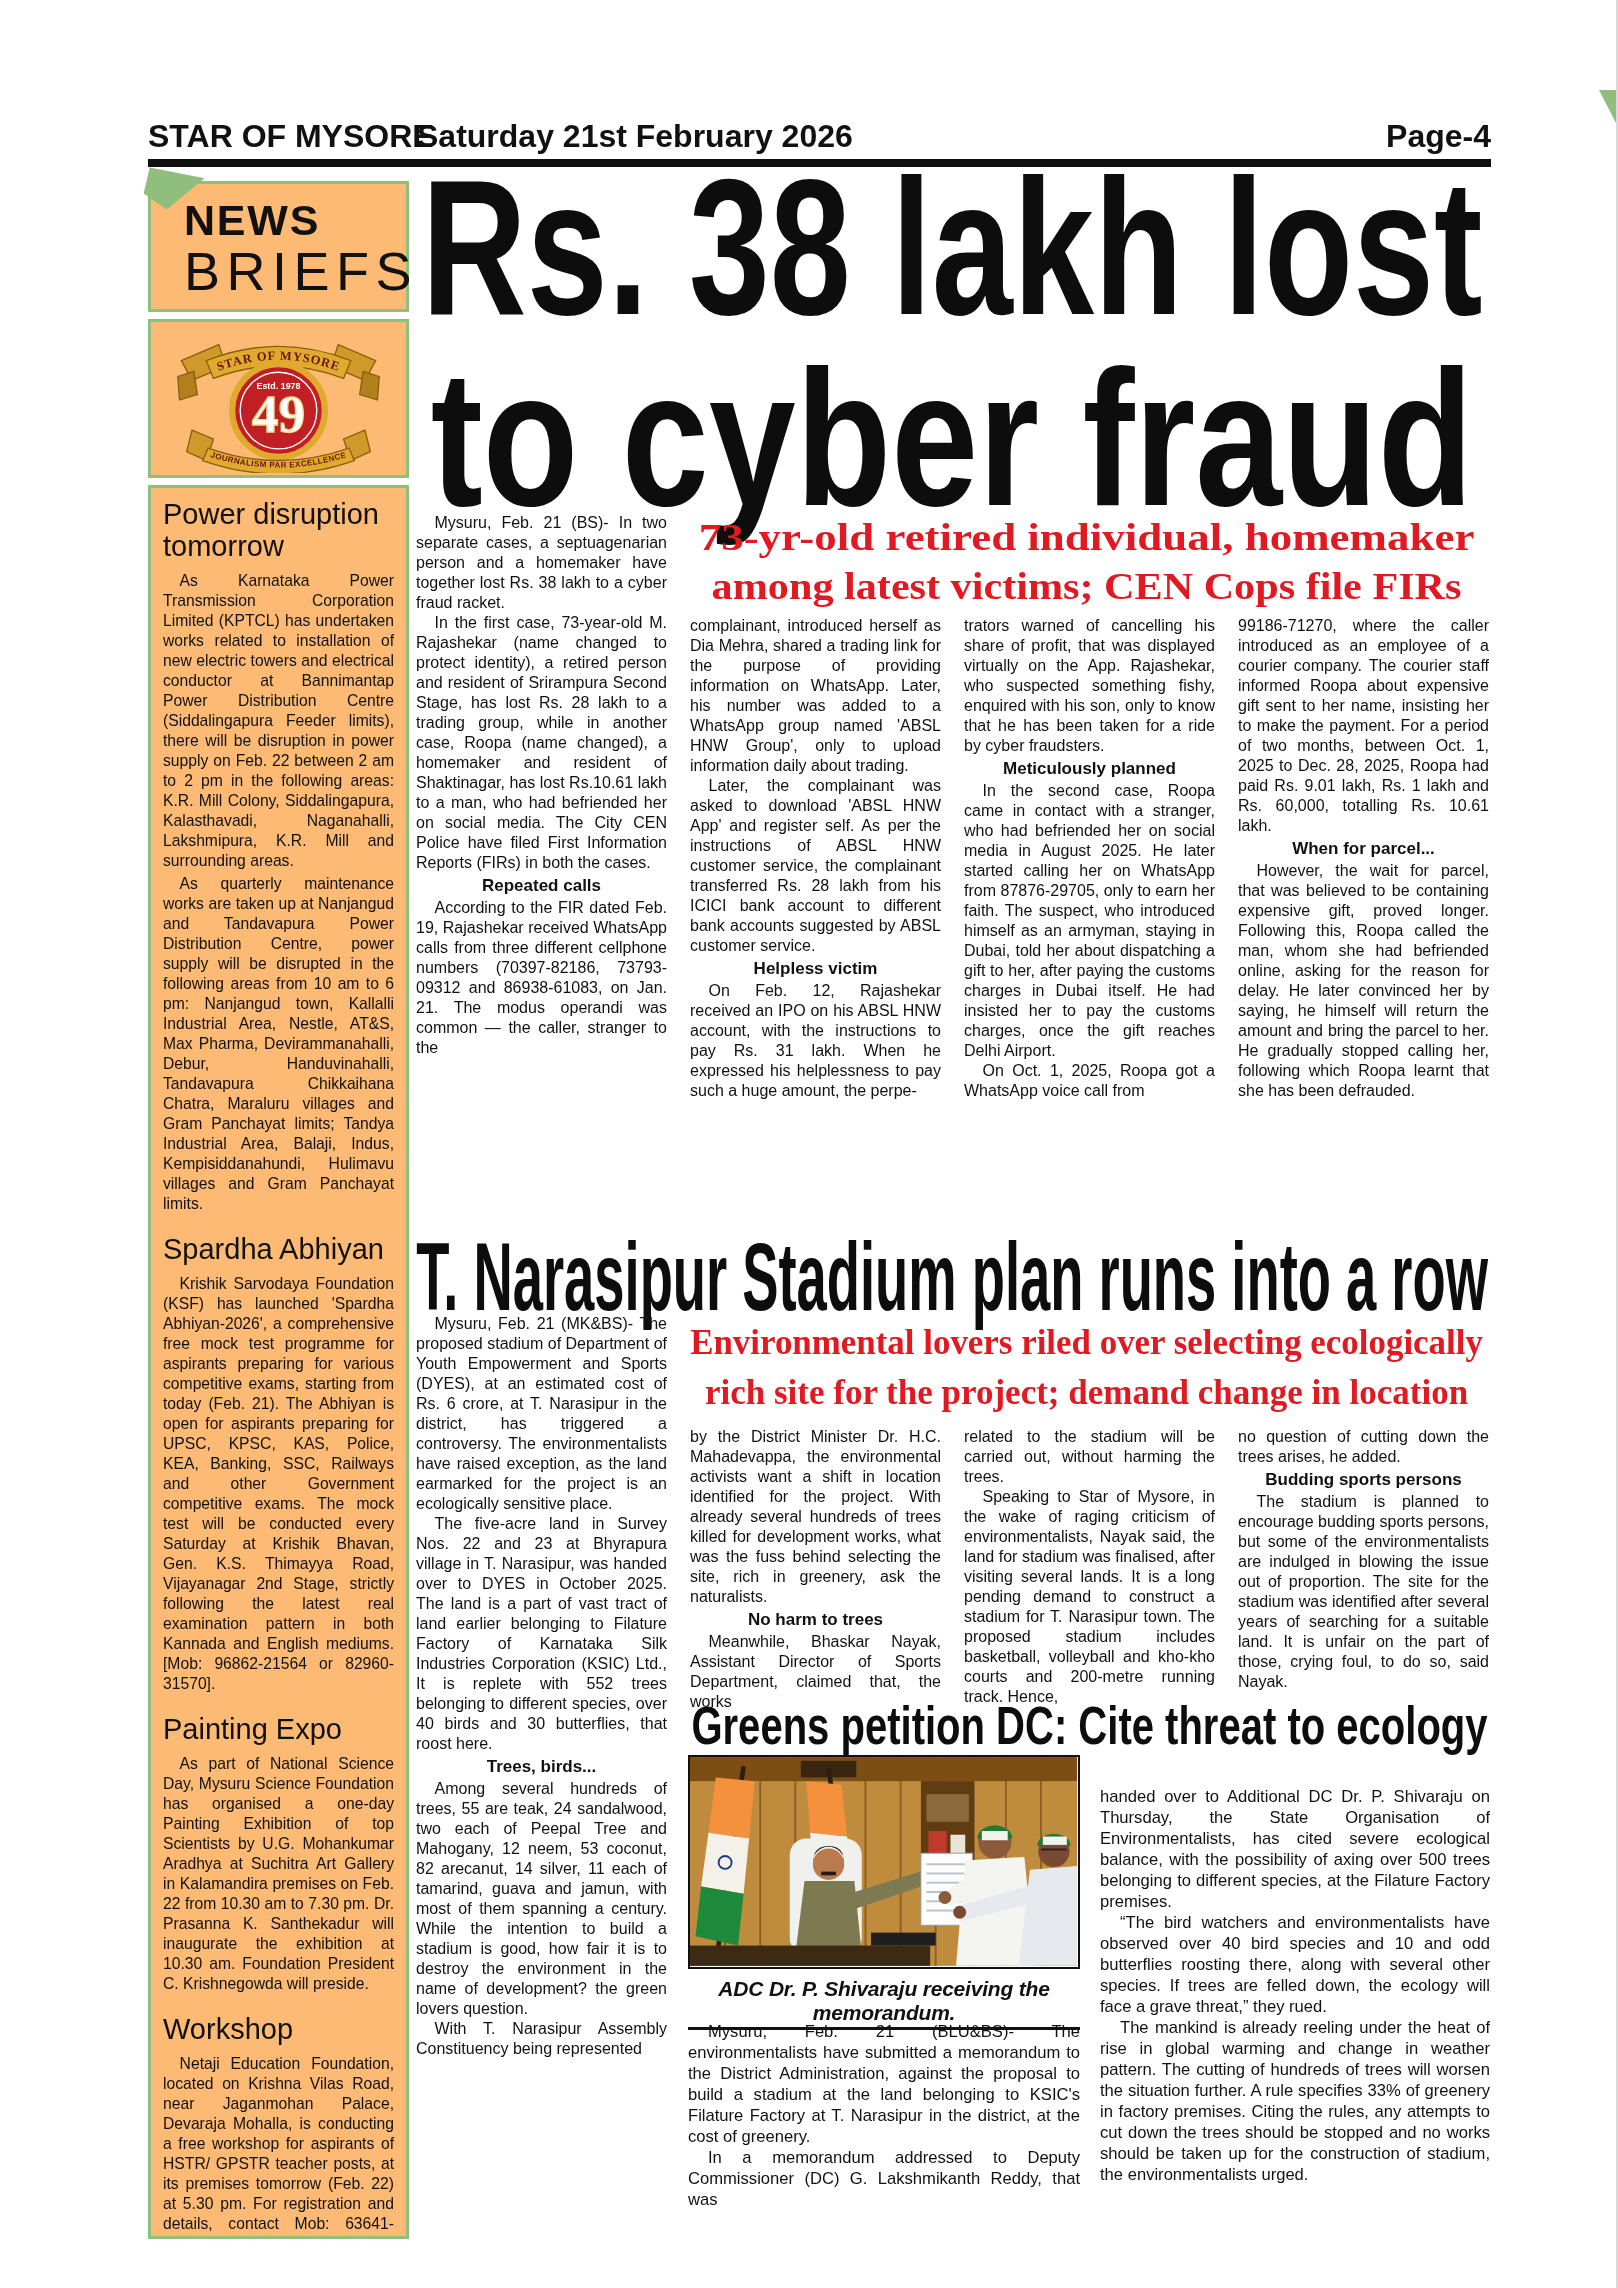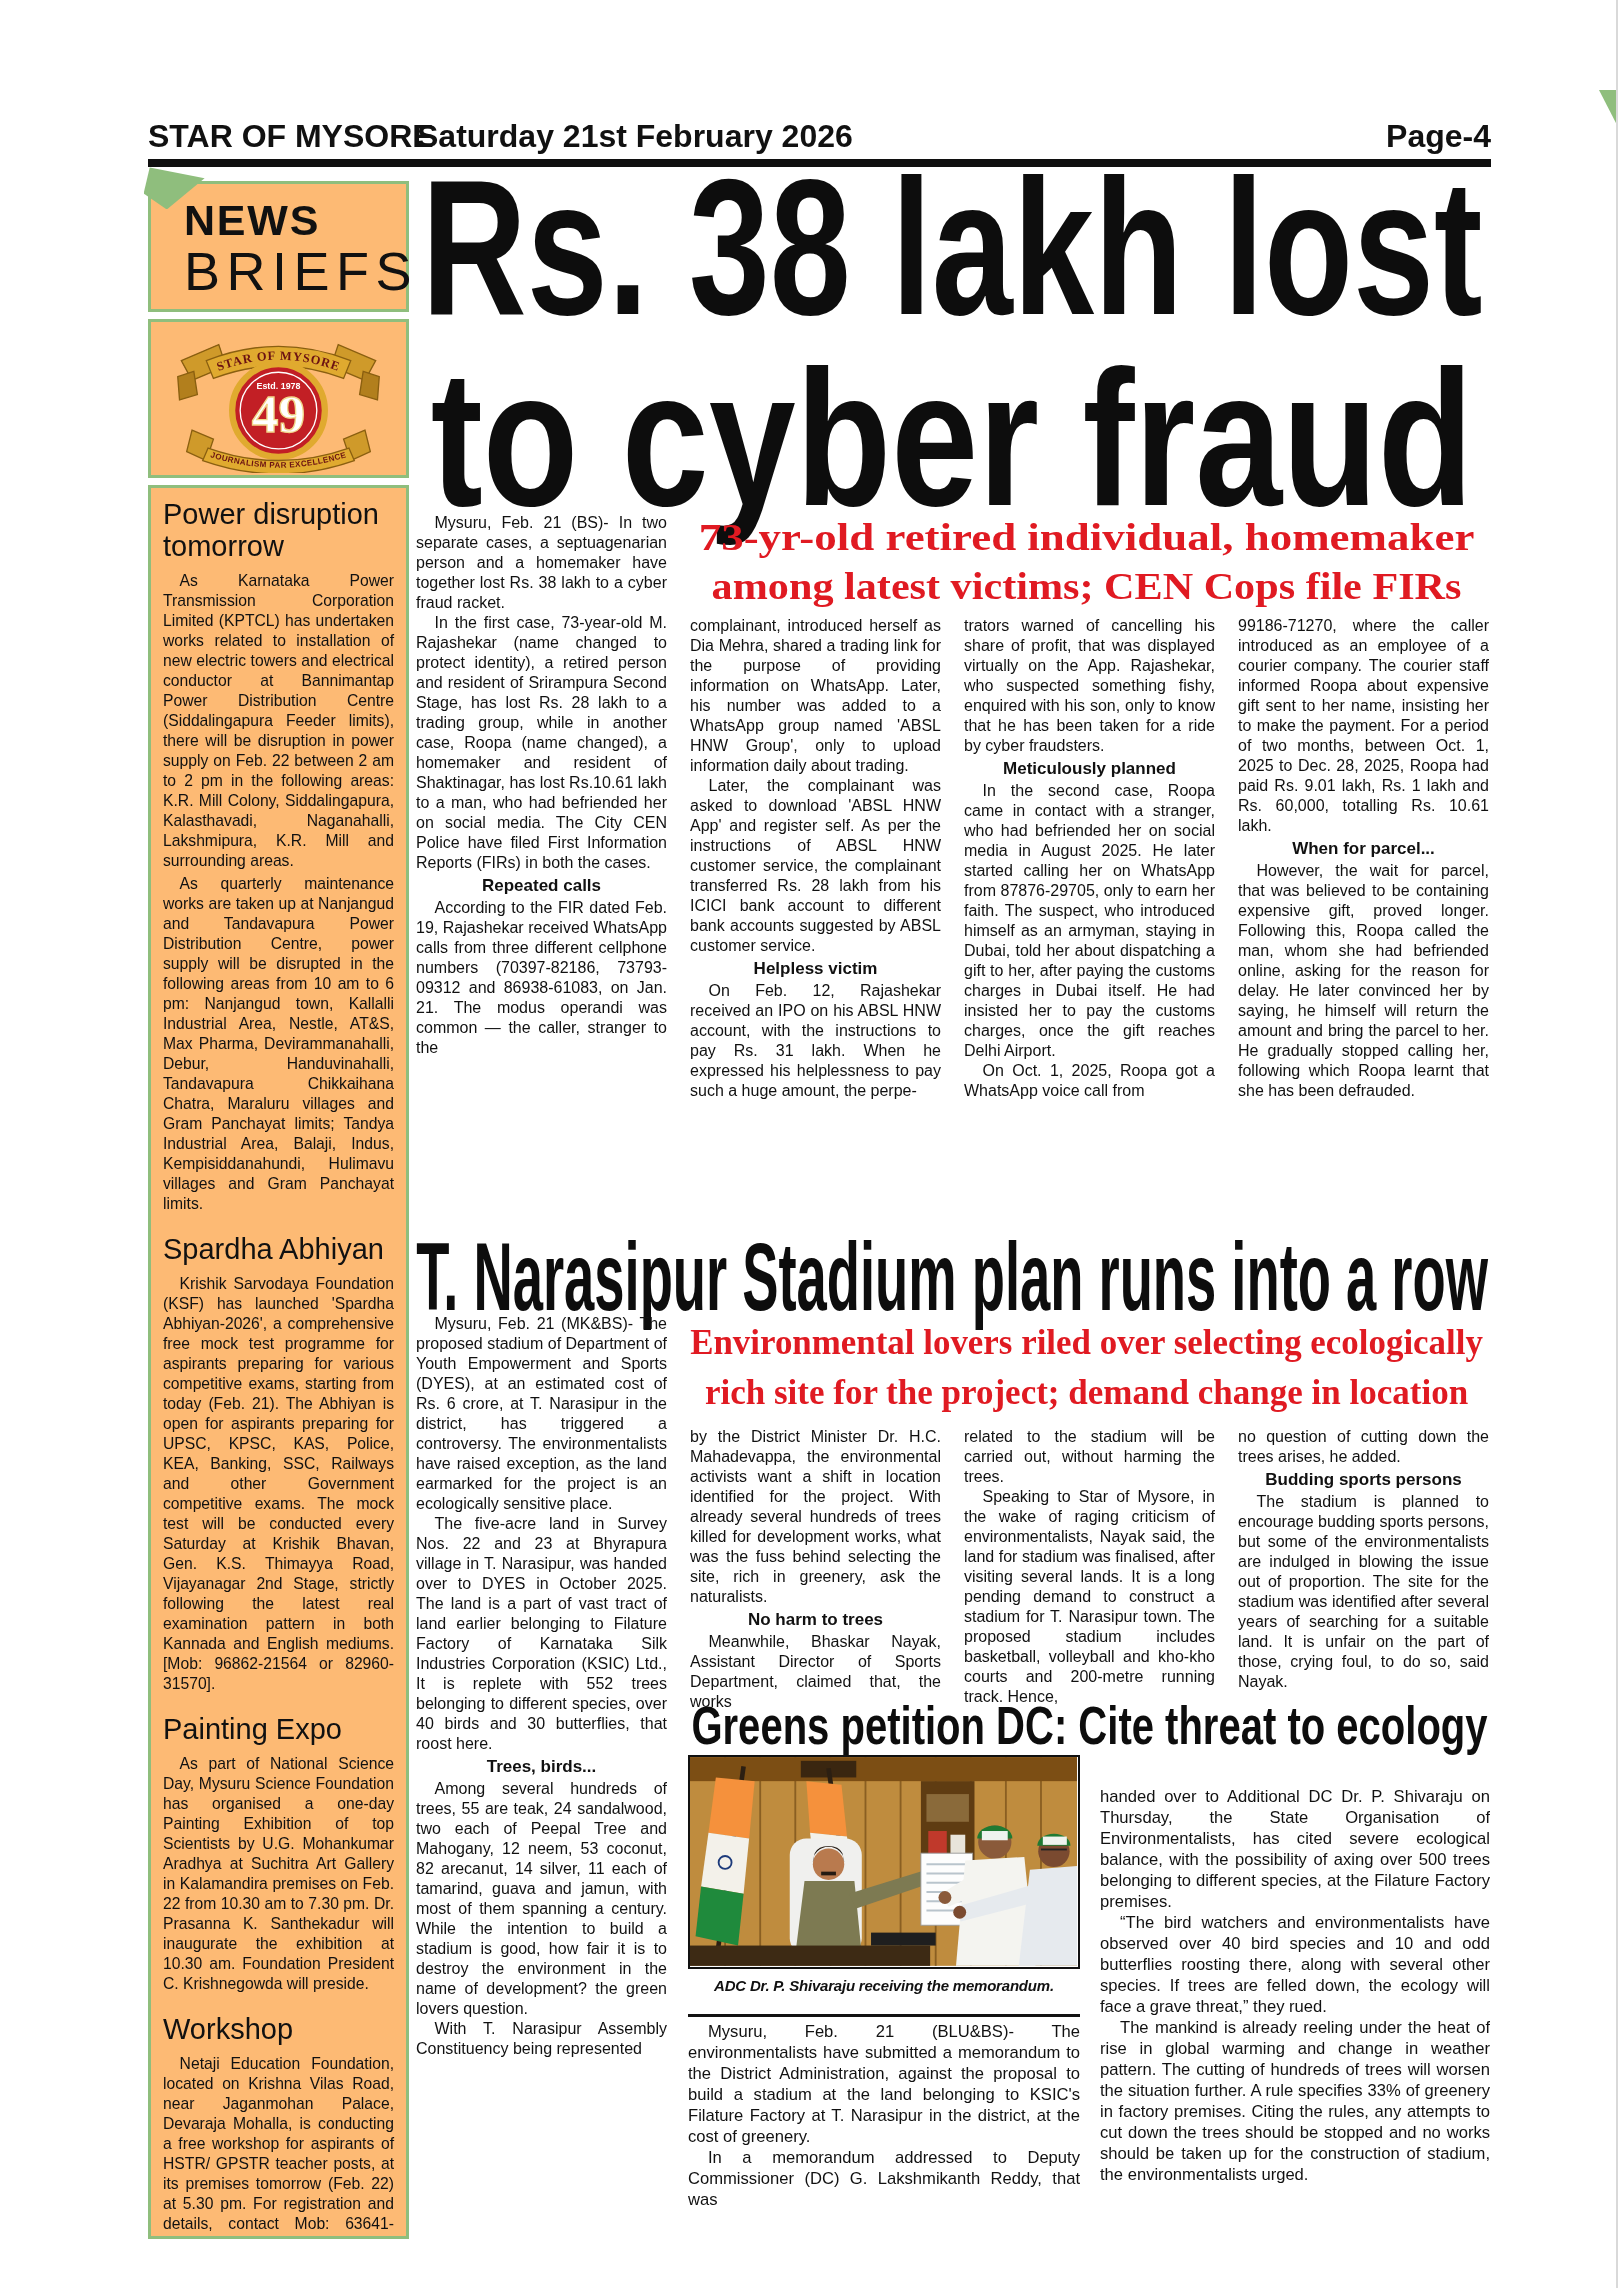--- a/index.html
+++ b/index.html
@@ -42,22 +42,22 @@
   .padtop2{padding-top:113px;}
 
   
   .hl-svg{position:absolute;overflow:visible;}
   .hl-svg text{font-family:"Liberation Sans",sans-serif;font-weight:700;fill:#0d0d0d;}
   .red-sub{position:absolute;}
   .red-sub text{font-family:"Liberation Serif",serif;font-weight:700;fill:#e01a22;}
 
   
   #a3-photo{position:absolute;left:688px;top:1755px;width:392px;height:214px;border:2.8px solid #111;box-sizing:border-box;}
-  #a3-caption{position:absolute;left:688px;top:1977px;width:392px;font-size:15px;font-weight:700;font-style:italic;
-        text-align:center;letter-spacing:-0.2px;border-bottom:3.7px solid #111;padding-bottom:20px;}
+  #a3-caption{position:absolute;left:688px;top:1977px;width:392px;font-size:21px;font-weight:700;font-style:italic;
+        text-align:center;letter-spacing:-0.2px;border-bottom:3.7px solid #111;padding-bottom:2px;}
   .a3col{position:absolute;width:392px;overflow:hidden;}
   .a3col .blk-para,.a3col .blk-cont{font-size:16.6px;line-height:21px;}
   .a3col .blk-para{text-indent:20px;}
   #a3-left{left:688px;top:2021px;height:231px;}
   #a3-right{left:1100px;top:1786px;width:390px;height:480px;}
 </style>
 </head>
 <body>
 
 <div id="page">

